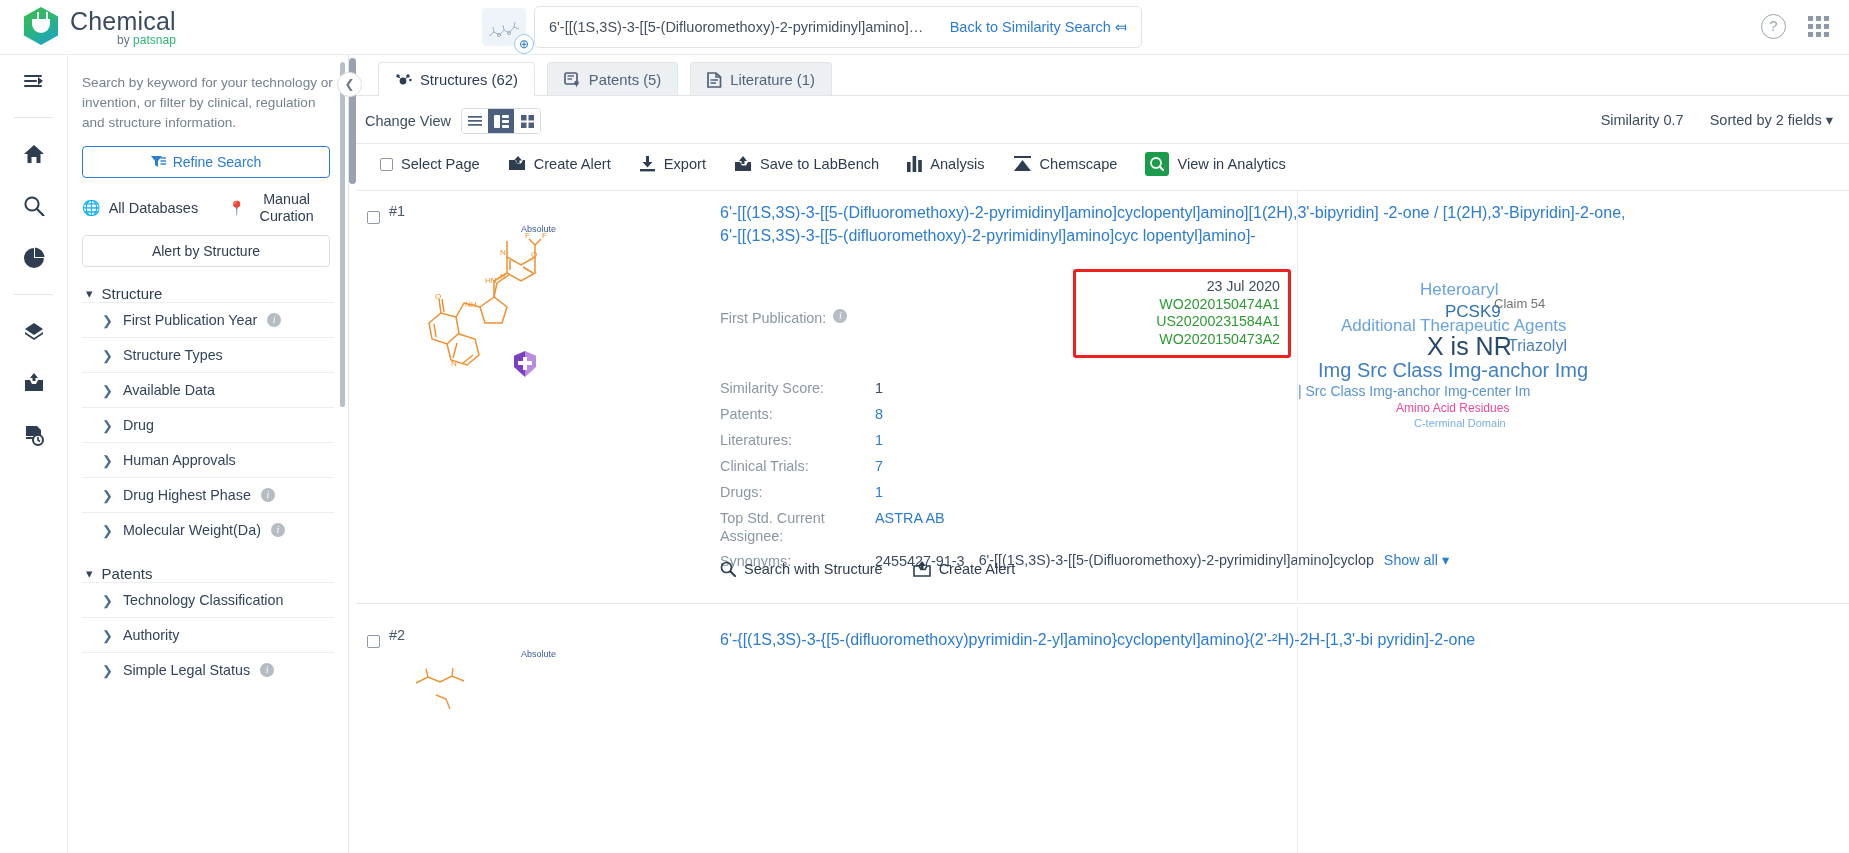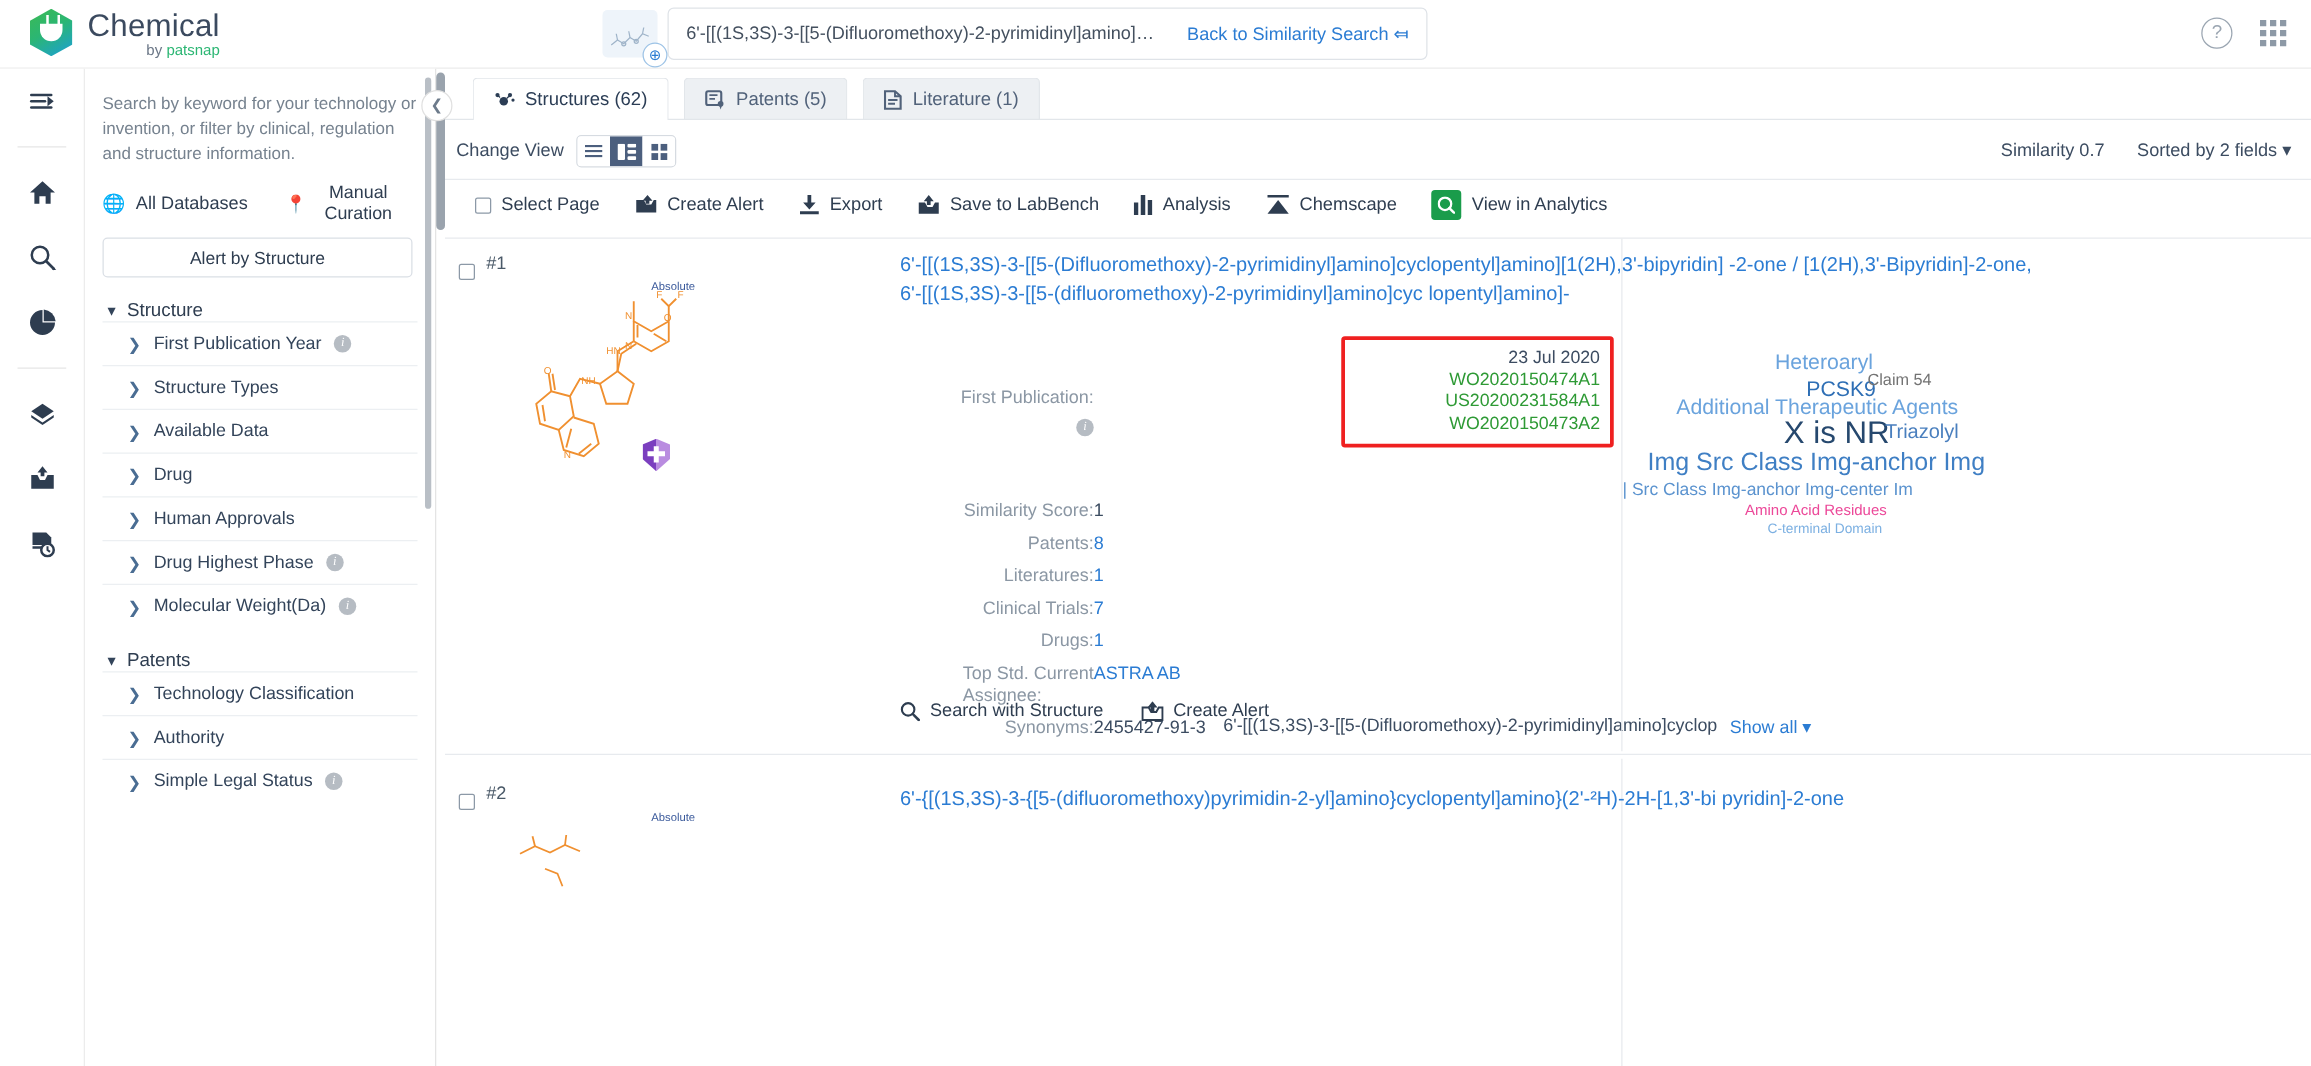--- a/index.html
+++ b/index.html
@@ -197,21 +197,21 @@
     content:""; position:absolute; left:4px; top:10px; width:14px; height:4px; background:#fff;
   }
 
   .title-link {
     position:absolute; left:364px; top:11px; width:910px;
     color:#2b7cd3; font-size:16px; line-height:22.5px; cursor:pointer;
   }
 
   .meta { position:absolute; left:364px; top:118px; width:820px; }
   .meta-row { display:flex; align-items:flex-start; margin-bottom:7px; }
-  .meta-label { width:155px; color:#8b97a4; font-size:14.4px; line-height:19px; display:flex; align-items:flex-end; gap:7px;flex-direction:column;}
+  .meta-label { width:155px; color:#8b97a4; font-size:14.4px; line-height:19px; display:flex; align-items:flex-start; gap:7px;}
   .meta-val { font-size:14.4px; color:#3c4c61; line-height:19px; }
   .meta-val.link { color:#2b7cd3; cursor:pointer; }
   .meta-row.tall .meta-label { line-height:18px; }
 
   .pub-box {
     position:absolute; left:353px; top:-40px; width:218px;
     border:3px solid #ef2020; border-radius:3px; padding:6px 8px 7px 8px;
     background:#fff; text-align:right; line-height:17.5px; font-size:14.2px;
   }
   .pub-date { color:#3c4c61; }
@@ -355,20 +355,31 @@
         <rect x="3" y="13" width="8" height="2" fill="#2e3d50"></rect>
         <circle cx="15" cy="16" r="5" fill="none" stroke="#2e3d50" stroke-width="2"></circle>
         <path d="M15 13 V16 L17 17.5" stroke="#2e3d50" stroke-width="1.6" fill="none"></path>
       </svg>
     </div>
   </div>
 
   <div class="filters">
     <div class="filters-hint">Search by keyword for your technology or invention, or filter by clinical, regulation and structure information.</div>
 
+    <div class="refine-btn">
+      <svg width="15" height="14" viewBox="0 0 15 14">
+        <path d="M0 1 H11 L7 6 V12 L4 10 V6 Z" fill="#2b7cd3"></path>
+        <g stroke="#2b7cd3" stroke-width="1.4">
+            <path d="M9.5 3 H15"></path>
+            <path d="M9.5 6 H15"></path>
+            <path d="M9.5 9 H15"></path>
+          </g>
+      </svg>
+      <span>Refine Search</span>
+    </div>
 
     <div class="db-row">
       <span class="globe">🌐</span>
       <span>All Databases</span>
       <span class="pin">📍</span>
       <span class="manual-cur">
         <span>Manual</span><br>
         <span>Curation</span>
       </span>
     </div>

